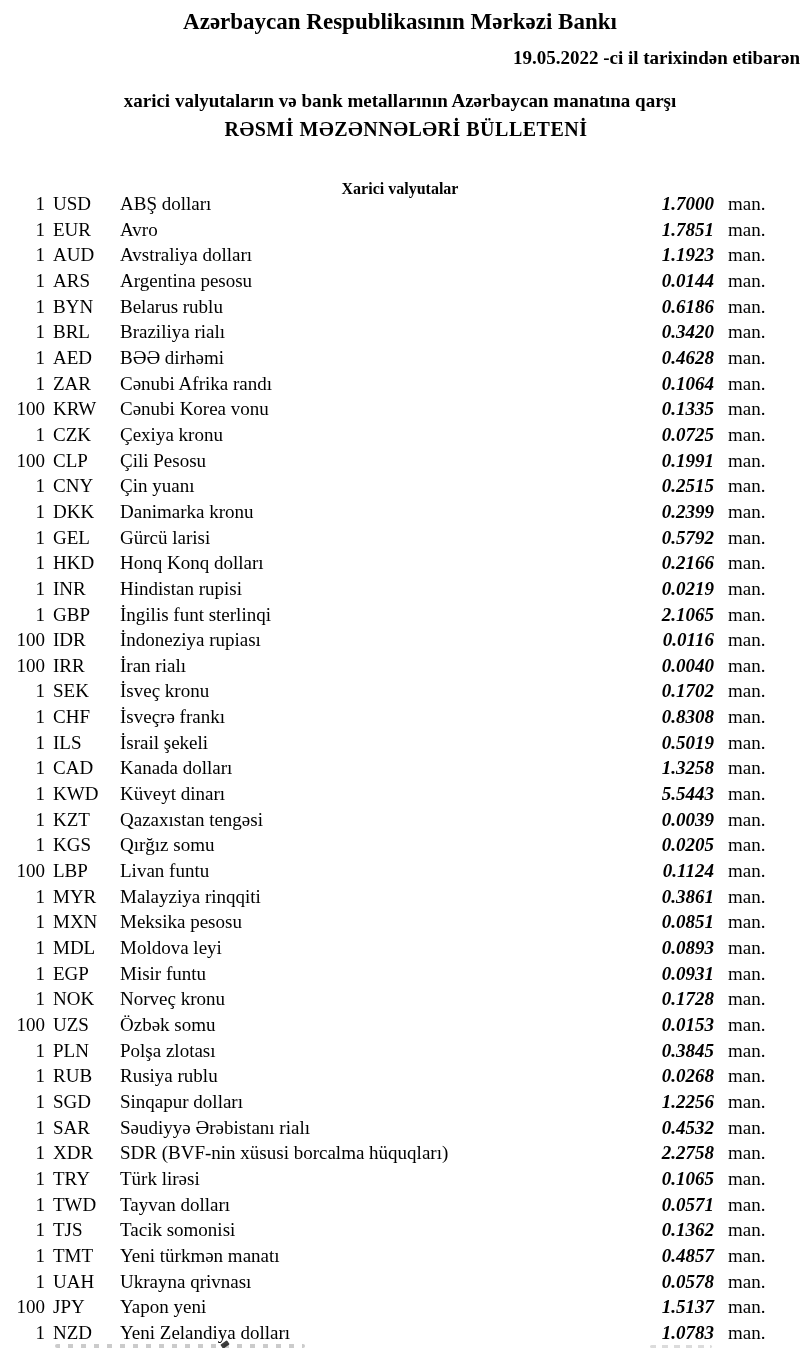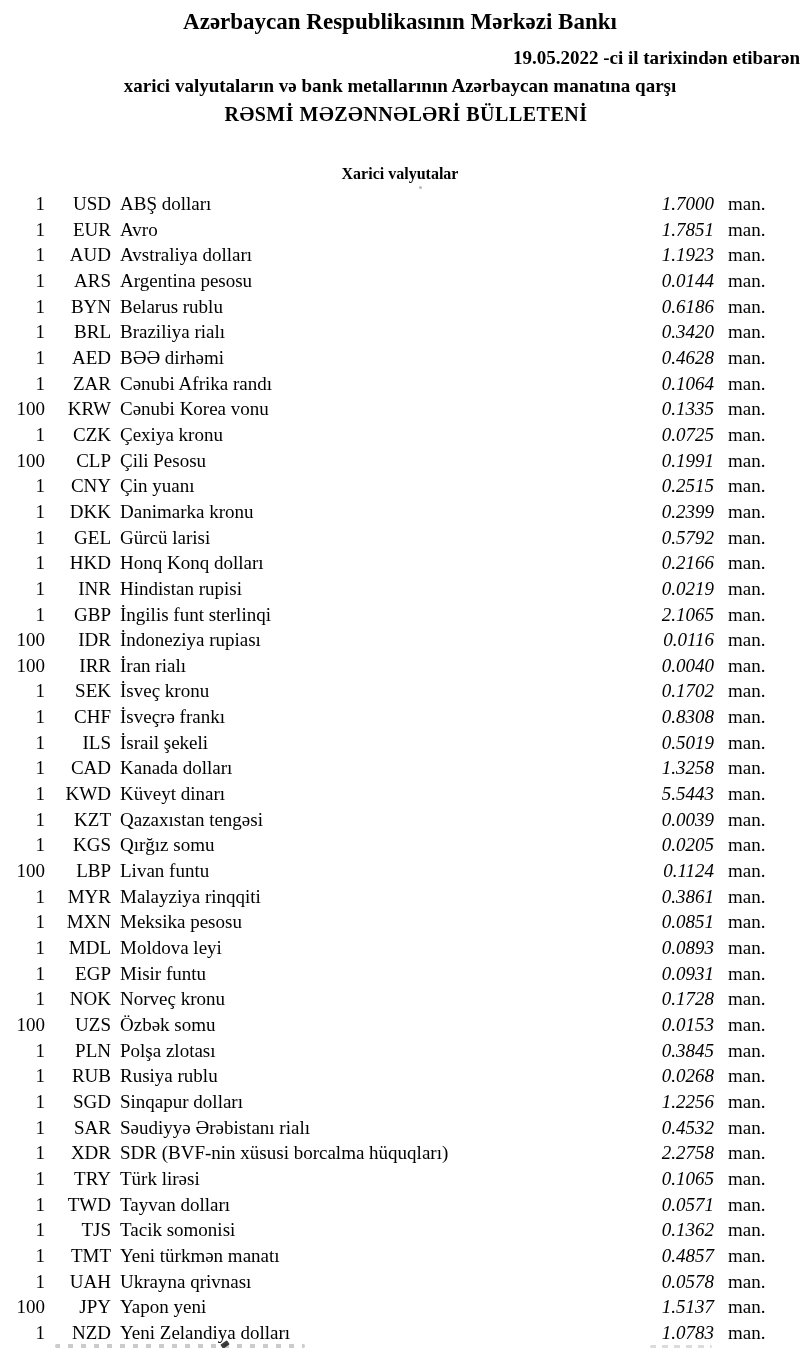--- a/index.html
+++ b/index.html
@@ -13,42 +13,42 @@
 
   
   .doc-title{
     margin-top:6px;text-align:center;
     font-weight:bold;font-size:23px;line-height:32px;
   }
   .doc-line{
     text-align:center;font-weight:bold;font-size:19px;line-height:22px;
   }
   .doc-line.date{margin-top:9px;text-align:right;}
-  .doc-line.scope{margin-top:6px;}
+  .doc-line.scope{margin-top:21px;}
   .doc-line.bulletin{margin-top:6px;font-size:20px;letter-spacing:0.5px;padding-left:12px;}
 
   .section-title{
     margin-top:38px;text-align:center;
     font-weight:bold;font-size:16px;line-height:22px;
   }
 
   
   .rates-table{
     position:absolute;left:0;top:191px;width:800px;
   }
   .rate-row{
     display:flex;align-items:baseline;
     height:25.66px;line-height:25.66px;
     font-size:19px;white-space:nowrap;
     padding-right:28px;box-sizing:border-box;
   }
   .rate-row .qty{width:45px;text-align:right;flex:none;}
-  .rate-row .code{width:58px;margin-left:8px;text-align:right;flex:none;}
+  .rate-row .code{width:58px;margin-left:8px;text-align:left;flex:none;}
   .rate-row .name{flex:1;padding-left:9px;overflow:hidden;}
-  .rate-row .rate{width:110px;text-align:right;flex:none;font-weight:normal;font-style:italic;}
+  .rate-row .rate{width:110px;text-align:right;flex:none;font-weight:bold;font-style:italic;}
   .rate-row .unit{width:58px;flex:none;padding-left:14px;box-sizing:border-box;text-align:left;}
 
   
   .speck{
     position:absolute;left:419px;top:186px;width:3px;height:3px;
     background:#8a8a8a;border-radius:50%;opacity:.6;
   }
   .bottom-sliver{
     position:absolute;left:55px;bottom:0;width:250px;height:4px;
     background:repeating-linear-gradient(90deg,

